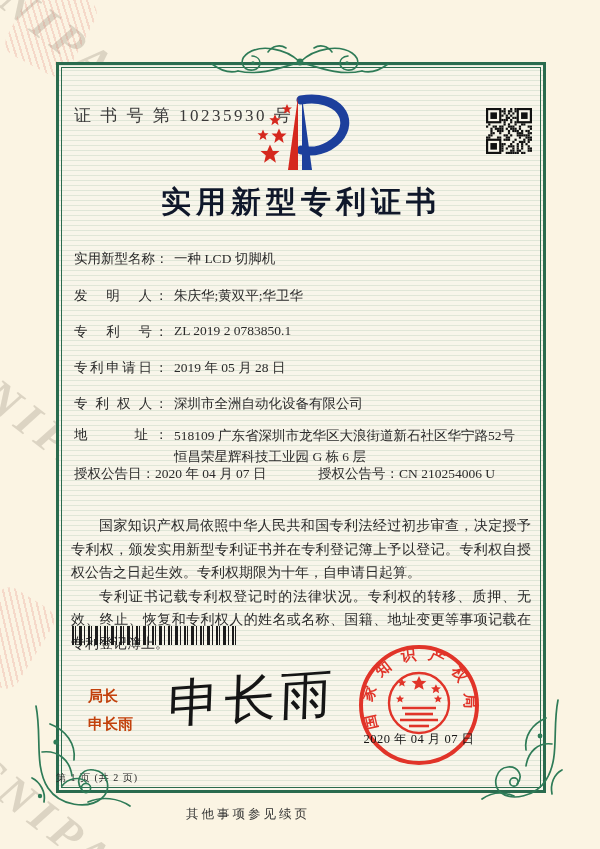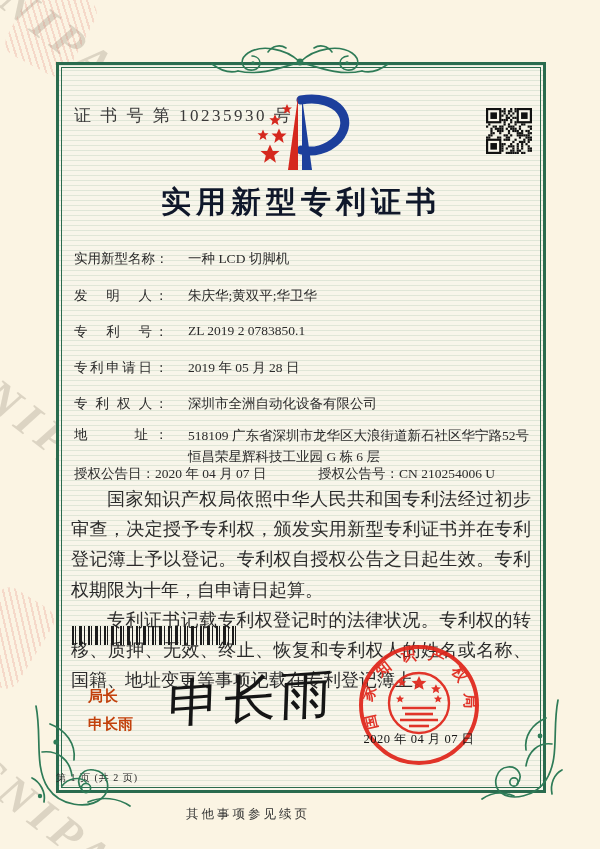--- a/index.html
+++ b/index.html
@@ -23,24 +23,24 @@
       background:#f8f5ea repeating-linear-gradient(180deg,rgba(125,170,140,.20) 0 1px,transparent 1px 5px);}
   .cert-line{position:absolute;inset:2px;border:1px solid #2a6b4e;pointer-events:none}
   .orn{position:absolute;z-index:4;pointer-events:none}
   
   .abs{position:absolute;z-index:3}
   .certno{left:74px;top:104px;font-size:17px;letter-spacing:2.5px;color:#3a3a3a}
   .title{left:56px;width:490px;top:182px;text-align:center;font-size:30px;font-weight:700;
          letter-spacing:5px;color:#0f172a}
   .row{left:74px;font-size:13.5px;white-space:nowrap}
   .lbl{display:inline-block;width:94px;text-align:justify;text-align-last:justify;vertical-align:top}
-  .val{margin-left:20px}
+  .val{margin-left:6px}
   .val.wrap{display:inline-block;white-space:normal;width:352px;line-height:1.55;vertical-align:top}
   .grantcol2{position:absolute;left:244px;top:0;white-space:nowrap}
-  .paras{left:71px;top:484px;width:460px;font-size:18px;line-height:1.68;text-align:justify}
+  .paras{left:71px;top:514px;width:460px;font-size:14px;line-height:1.68;text-align:justify}
   .paras p{margin:0;text-indent:2em}
   .barcode{left:72px;top:626px;width:166px;height:19px;
       background:repeating-linear-gradient(90deg,#1c1c1c 0 2px,transparent 2px 3px,#1c1c1c 3px 4px,transparent 4px 7px,#1c1c1c 7px 10px,transparent 10px 12px,#1c1c1c 12px 13px,transparent 13px 16px);}
   .officer{left:88px;top:682px;font-family:"Liberation Sans","DejaVu Sans",sans-serif;
       font-weight:700;font-size:15px;line-height:28px;color:#c2410c}
   .signature{left:168px;top:664px;width:180px;font-size:52px;color:#151515;
       transform:rotate(-4deg) skewX(-6deg);font-weight:400;letter-spacing:4px;z-index:3}
   .sealdate{left:352px;top:731px;width:134px;text-align:center;font-size:12.5px;
       letter-spacing:.5px;color:#151515;z-index:4}
   .pageno{left:56px;width:490px;top:771px;text-align:left;font-size:10px;letter-spacing:1px}

